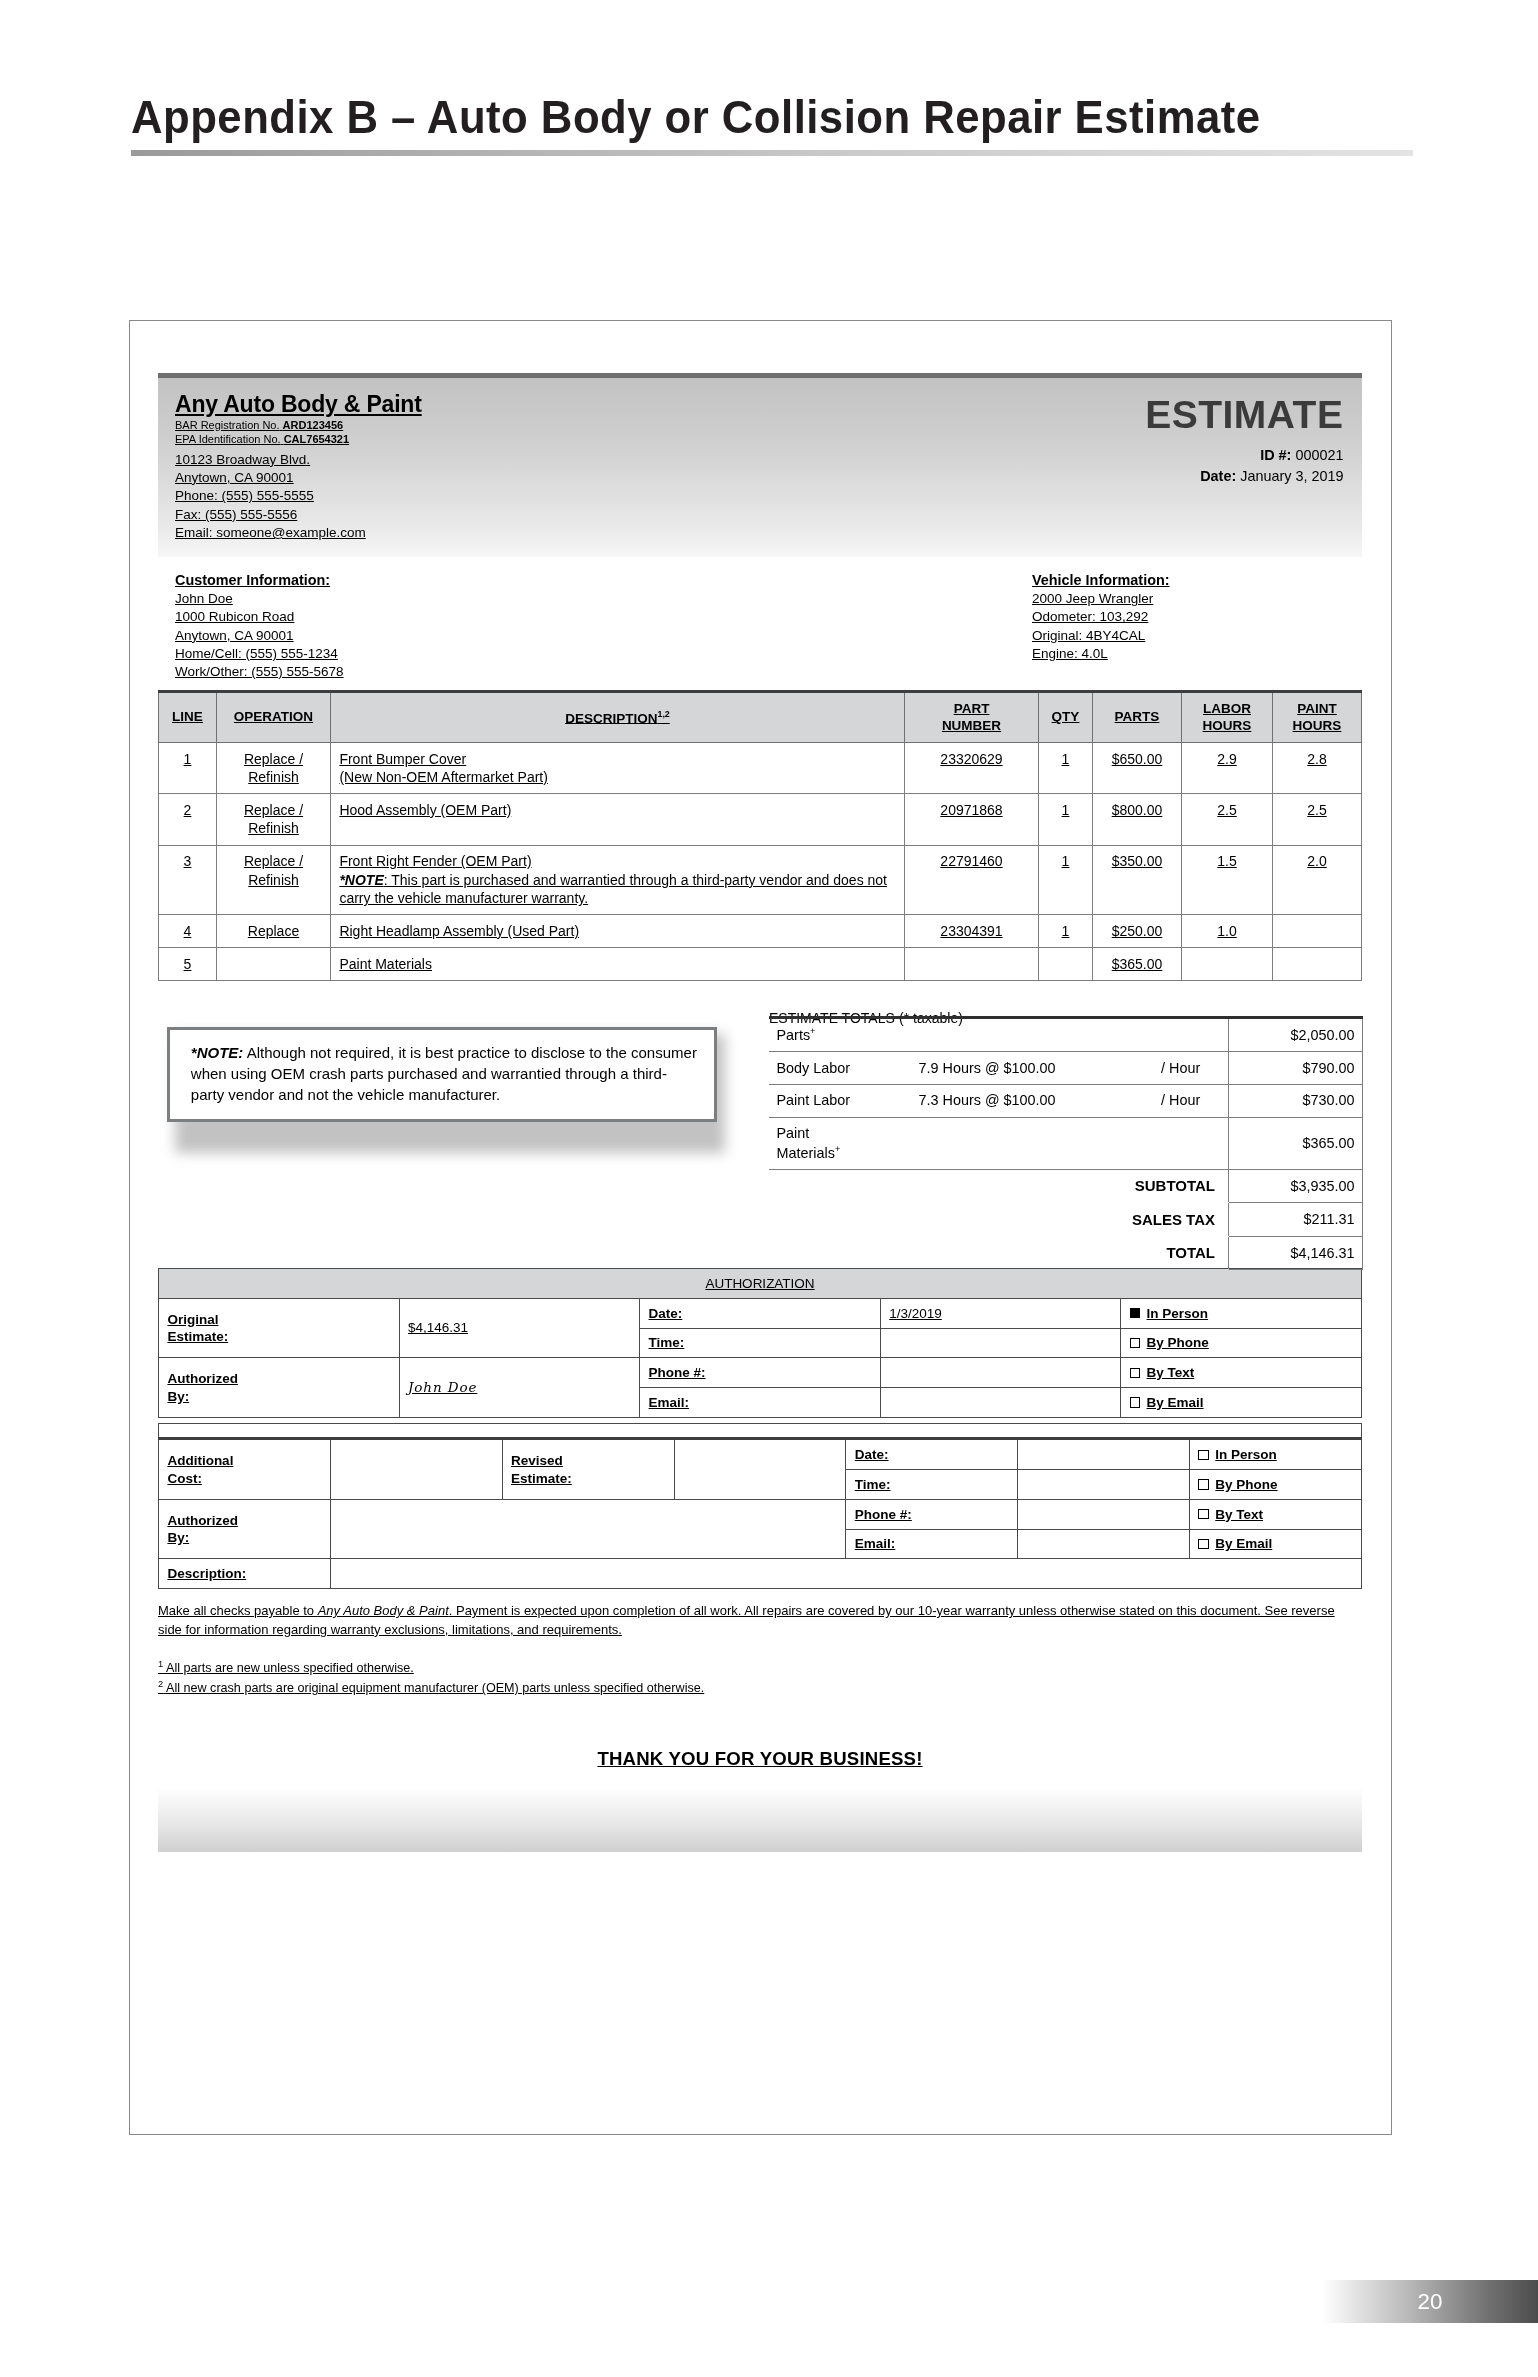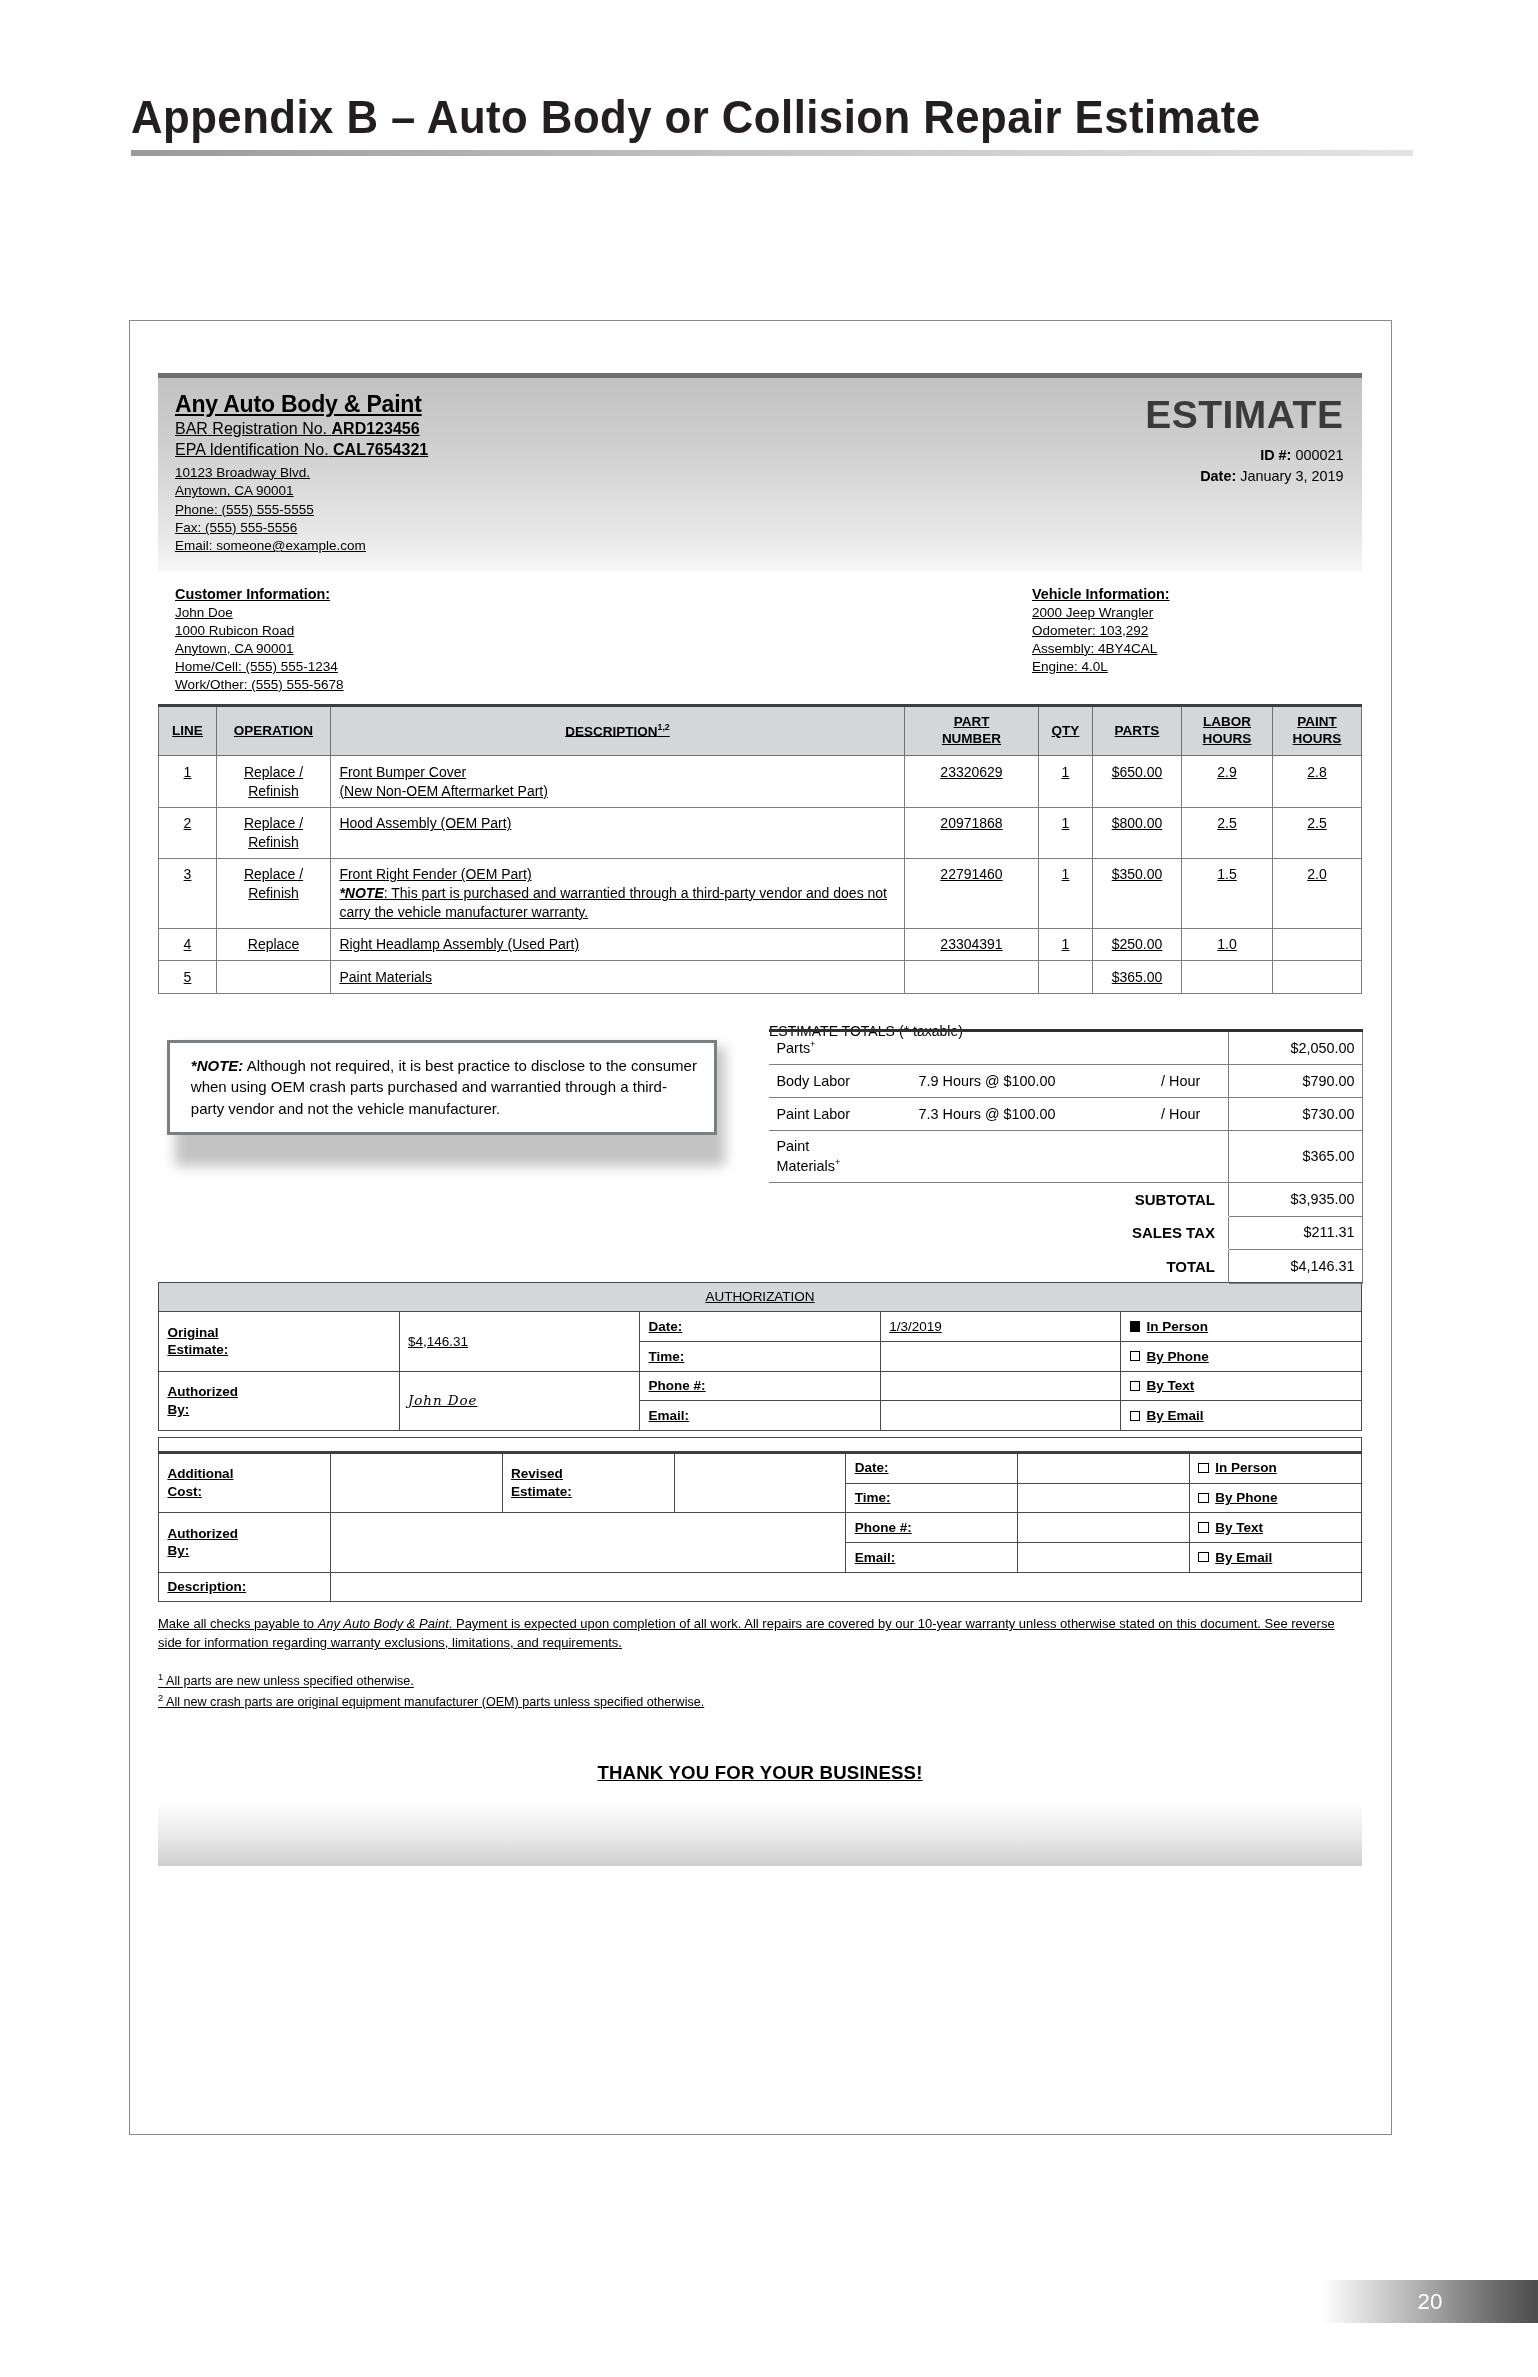--- a/index.html
+++ b/index.html
@@ -54,21 +54,21 @@
   }
 
   .hdr-topline { height: 4.7px; background: #6e6e6e; }
   .hdr-band {
     background: linear-gradient(to bottom, #c2c2c2 0%, #cfcfcf 35%, #eaeaea 85%, #f7f7f7 100%);
     padding: 13px 17px 15px 17px;
     position: relative;
     min-height: 168px;
   }
   .co-name { font-size: 23px; font-weight: bold; letter-spacing: -0.2px; }
-  .co-line { font-size: 16px; line-height: 1.33; }
+  .co-line { font-size: 11px; line-height: 1.33; }
   .co-line b { font-weight: bold; }
   .co-small { font-size: 13.5px; line-height: 1.36; margin-top: 3.7px; }
 
   .est-title {
     position: absolute; right: 18.6px; top: 15px;
     font-size: 39px; font-weight: bold; letter-spacing: 0.5px;
     color: #3b3b3b;
   }
   .est-meta {
     position: absolute; right: 18.6px; top: 67px;
@@ -278,21 +278,21 @@
       <div class="info-line">John Doe</div>
       <div class="info-line">1000 Rubicon Road</div>
       <div class="info-line">Anytown, CA 90001</div>
       <div class="info-line">Home/Cell: (555) 555-1234</div>
       <div class="info-line">Work/Other: (555) 555-5678</div>
     </div>
     <div class="info-col right">
       <div class="info-head">Vehicle Information:</div>
       <div class="info-line">2000 Jeep Wrangler</div>
       <div class="info-line">Odometer: 103,292</div>
-      <div class="info-line">Assembly: 4BY4CAL</div>
+      <div class="info-line">Original: 4BY4CAL</div>
       <div class="info-line">Engine: 4.0L</div>
     </div>
   </div>
 
   <table class="items">
     <thead>
       <tr>
         <th class="col-line">LINE</th>
         <th class="col-oper">OPERATION</th>
         <th class="col-desc"><span>DESCRIPTION</span><span class="sup">1,2</span></th>

